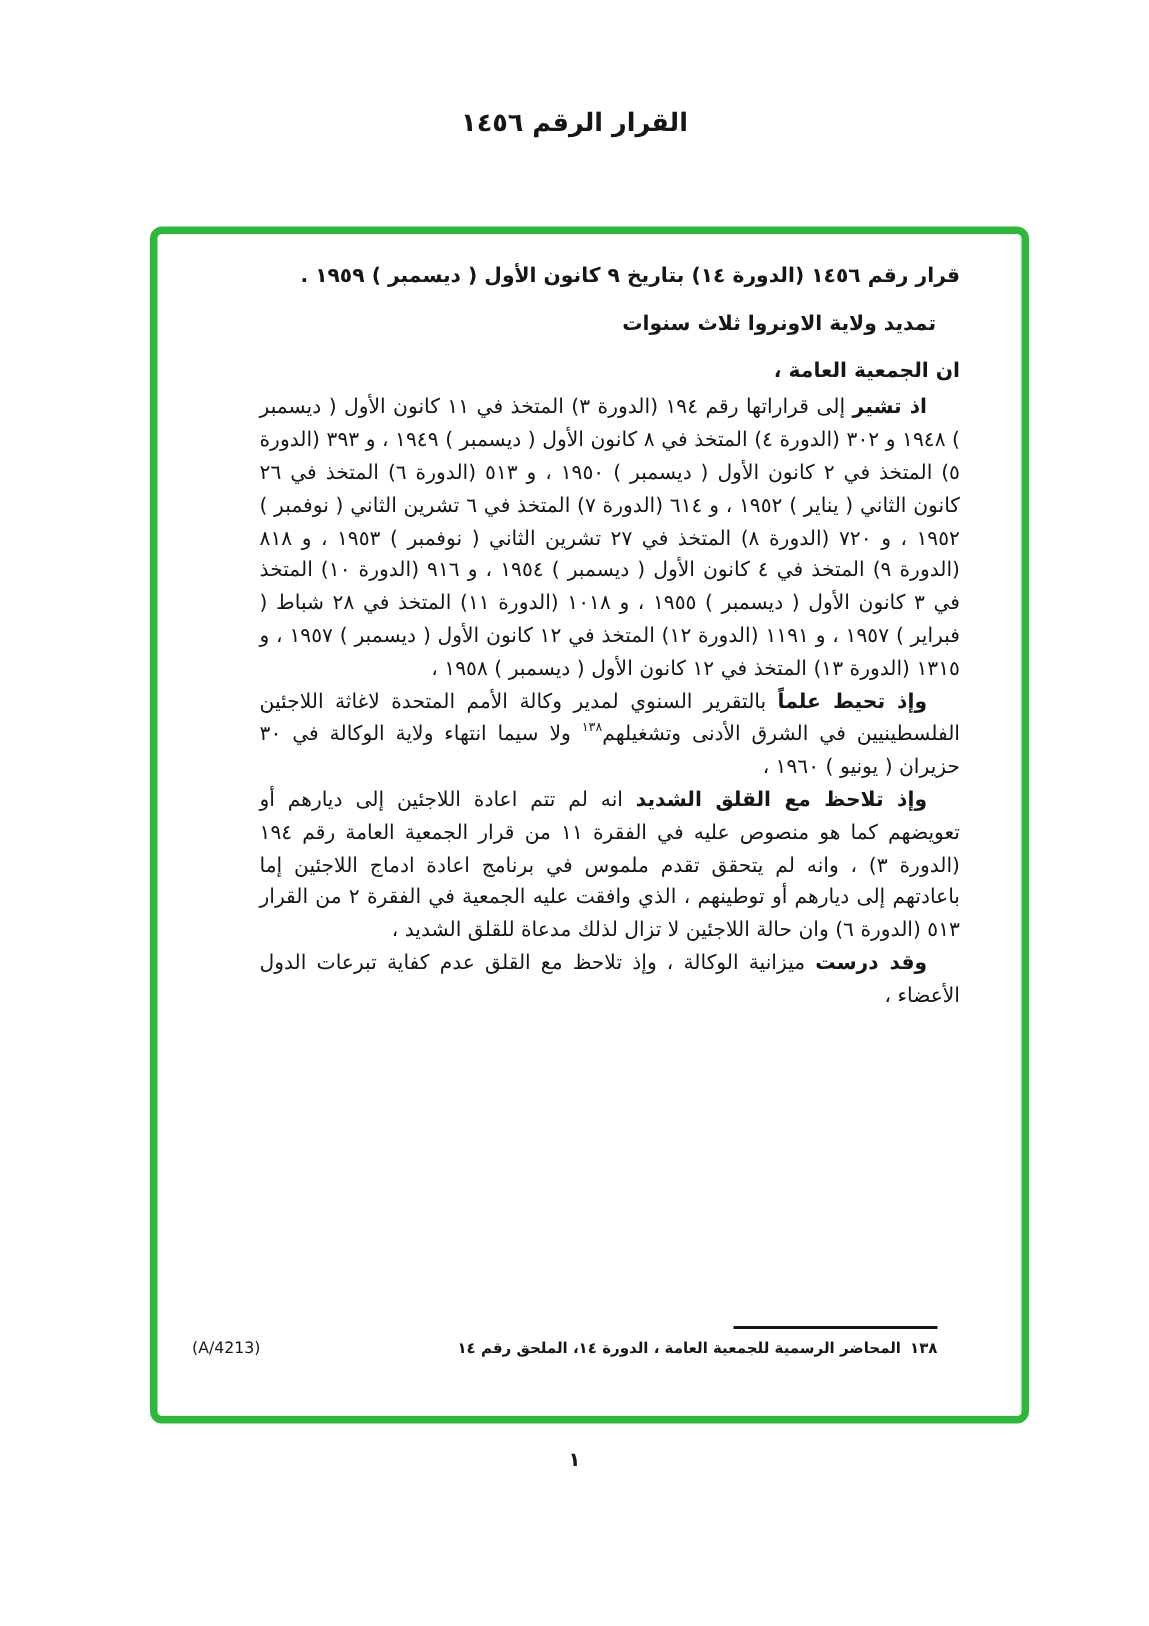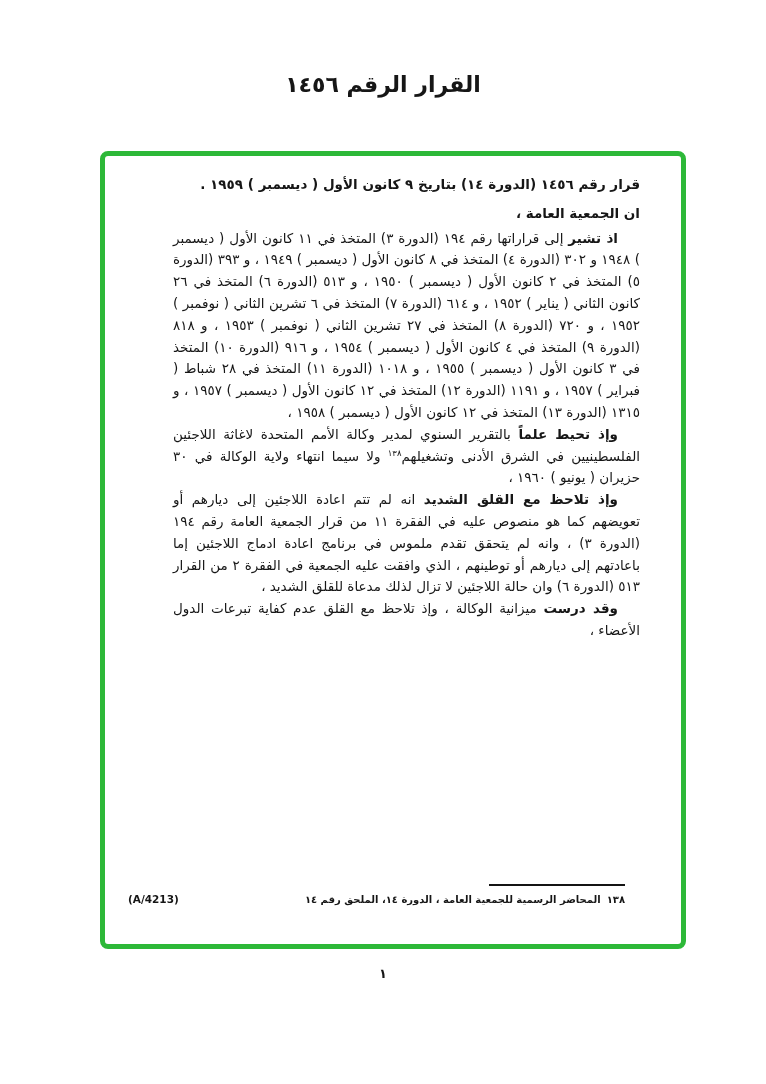--- a/index.html
+++ b/index.html
@@ -6,21 +6,21 @@
   html, body { margin: 0; padding: 0; }
   body {
     width: 766px; height: 1084px;
     background: #ffffff;
     font-family: "DejaVu Sans", "Liberation Sans", sans-serif;
     color: #161616;
   }
   .page { position: relative; width: 766px; height: 1084px; background: #fff; overflow: hidden; }
 
   .header { position: absolute; top: 72px; left: 24px; right: 24px; text-align: center; direction: rtl; }
-  .doc-title { font-size: 22px; font-weight: 700; margin-bottom: 12px; letter-spacing: .3px; }
+  .doc-title { font-size: 17px; font-weight: 700; margin-bottom: 12px; letter-spacing: .3px; }
   .source-line { font-size: 10px; font-weight: 700; white-space: nowrap; color: #1c1c1c; }
 
   .highlight-box {
     position: absolute; left: 100px; top: 151px; width: 586px; height: 798px;
     border: 5px solid #2db838; border-radius: 8px;
     pointer-events: none;
   }
 
   .doc-body {
     position: absolute; top: 174px; left: 173px; width: 467px;
@@ -32,37 +32,38 @@
   .section-heading { font-weight: 700; text-align: right; padding-right: 16px; margin: 10px 0 9px 0 !important; }
   .preamble { font-weight: 700; margin-bottom: 3px !important; }
   .para { text-indent: 22px; }
   .lead { font-weight: 700; margin-top: 33px; }
   sup.fn-marker { font-size: 8.5px; line-height: 0; vertical-align: super; font-weight: 400; }
 
   .footnote-area { position: absolute; left: 128px; top: 884px; width: 497px; direction: rtl; }
   .footnote-rule { width: 136px; height: 2px; background: #141414; margin: 0 0 7px auto; }
   .footnote-line { display: flex; justify-content: space-between; align-items: baseline; font-size: 10px; font-weight: 700; }
   .fn-num { margin-left: 6px; }
-  .fn-symbol { direction: ltr; unicode-bidi: embed; font-weight: 700; font-size: 10.5px; }
+  .fn-symbol { direction: ltr; unicode-bidi: embed; font-weight: 400; font-size: 10.5px; }
 
   .page-number { position: absolute; top: 966px; left: 0; right: 0; text-align: center; font-size: 13px; font-weight: 700; }
 </style>
 </head>
 <body>
 
 <div class="page">
 
   <div class="header">
     <div class="doc-title">القرار الرقم ١٤٥٦</div>
   </div>
 
   <div class="highlight-box"></div>
 
   <div class="doc-body">
     <p class="intro">قرار رقم ١٤٥٦ (الدورة ١٤) بتاريخ ٩ كانون الأول ( ديسمبر ) ١٩٥٩ .</p>
+    <p class="section-heading">تمديد ولاية الاونروا ثلاث سنوات</p>
     <p class="preamble">ان الجمعية العامة ،</p>
 
     <p class="para"><span class="lead">اذ تشير</span><span> إلى قراراتها رقم ١٩٤ (الدورة ٣) المتخذ في ١١ كانون الأول ( ديسمبر ) ١٩٤٨ و ٣٠٢ (الدورة ٤) المتخذ في ٨ كانون الأول ( ديسمبر ) ١٩٤٩ ، و ٣٩٣ (الدورة ٥) المتخذ في ٢ كانون الأول ( ديسمبر ) ١٩٥٠ ، و ٥١٣ (الدورة ٦) المتخذ في ٢٦ كانون الثاني ( يناير ) ١٩٥٢ ، و ٦١٤ (الدورة ٧) المتخذ في ٦ تشرين الثاني ( نوفمبر ) ١٩٥٢ ، و ٧٢٠ (الدورة ٨) المتخذ في ٢٧ تشرين الثاني ( نوفمبر ) ١٩٥٣ ، و ٨١٨ (الدورة ٩) المتخذ في ٤ كانون الأول ( ديسمبر ) ١٩٥٤ ، و ٩١٦ (الدورة ١٠) المتخذ في ٣ كانون الأول ( ديسمبر ) ١٩٥٥ ، و ١٠١٨ (الدورة ١١) المتخذ في ٢٨ شباط ( فبراير ) ١٩٥٧ ، و ١١٩١ (الدورة ١٢) المتخذ في ١٢ كانون الأول ( ديسمبر ) ١٩٥٧ ، و ١٣١٥ (الدورة ١٣) المتخذ في ١٢ كانون الأول ( ديسمبر ) ١٩٥٨ ،</span></p>
 
     <p class="para"><span class="lead">وإذ تحيط علماً</span><span> بالتقرير السنوي لمدير وكالة الأمم المتحدة لاغاثة اللاجئين الفلسطينيين في الشرق الأدنى وتشغيلهم</span><sup class="fn-marker">١٣٨</sup><span> ولا سيما انتهاء ولاية الوكالة في ٣٠ حزيران ( يونيو ) ١٩٦٠ ،</span></p>
 
 
     <p class="para"><span class="lead">وإذ تلاحظ مع القلق الشديد</span><span> انه لم تتم اعادة اللاجئين إلى ديارهم أو تعويضهم كما هو منصوص عليه في الفقرة ١١ من قرار الجمعية العامة رقم ١٩٤ (الدورة ٣) ، وانه لم يتحقق تقدم ملموس في برنامج اعادة ادماج اللاجئين إما باعادتهم إلى ديارهم أو توطينهم ، الذي وافقت عليه الجمعية في الفقرة ٢ من القرار ٥١٣ (الدورة ٦) وان حالة اللاجئين لا تزال لذلك مدعاة للقلق الشديد ،</span></p>
 
     <p class="para"><span class="lead">وقد درست</span><span> ميزانية الوكالة ، وإذ تلاحظ مع القلق عدم كفاية تبرعات الدول الأعضاء ،</span></p>

